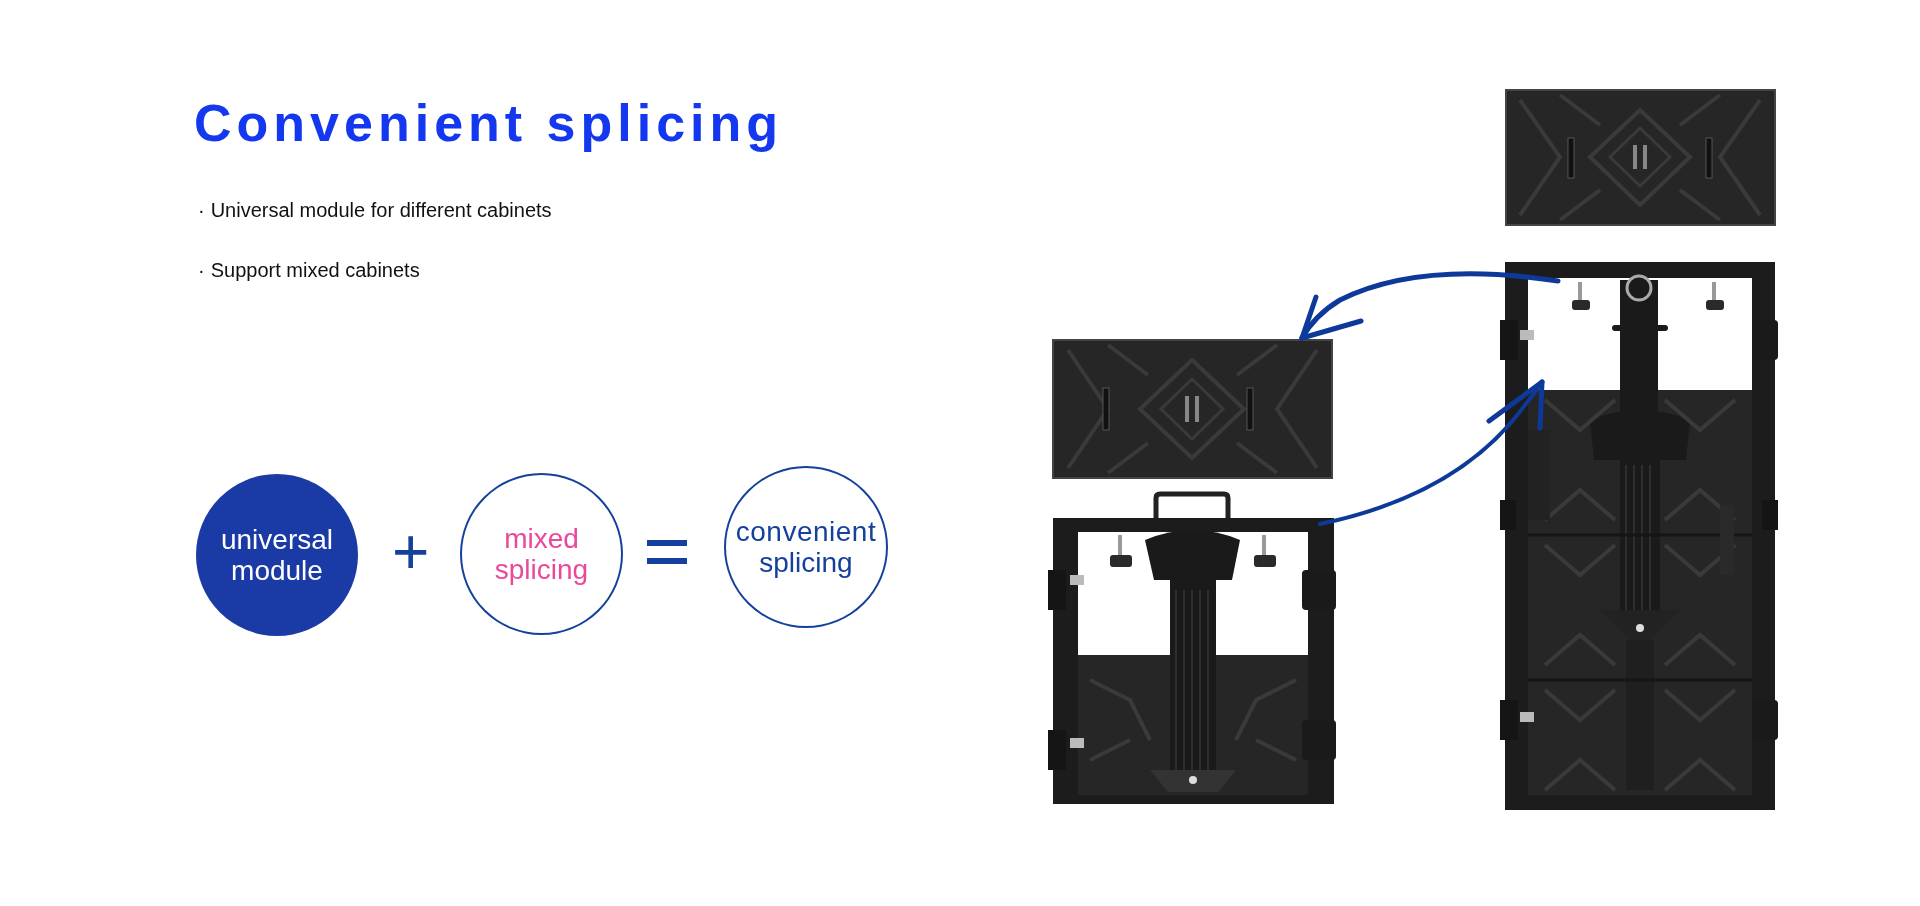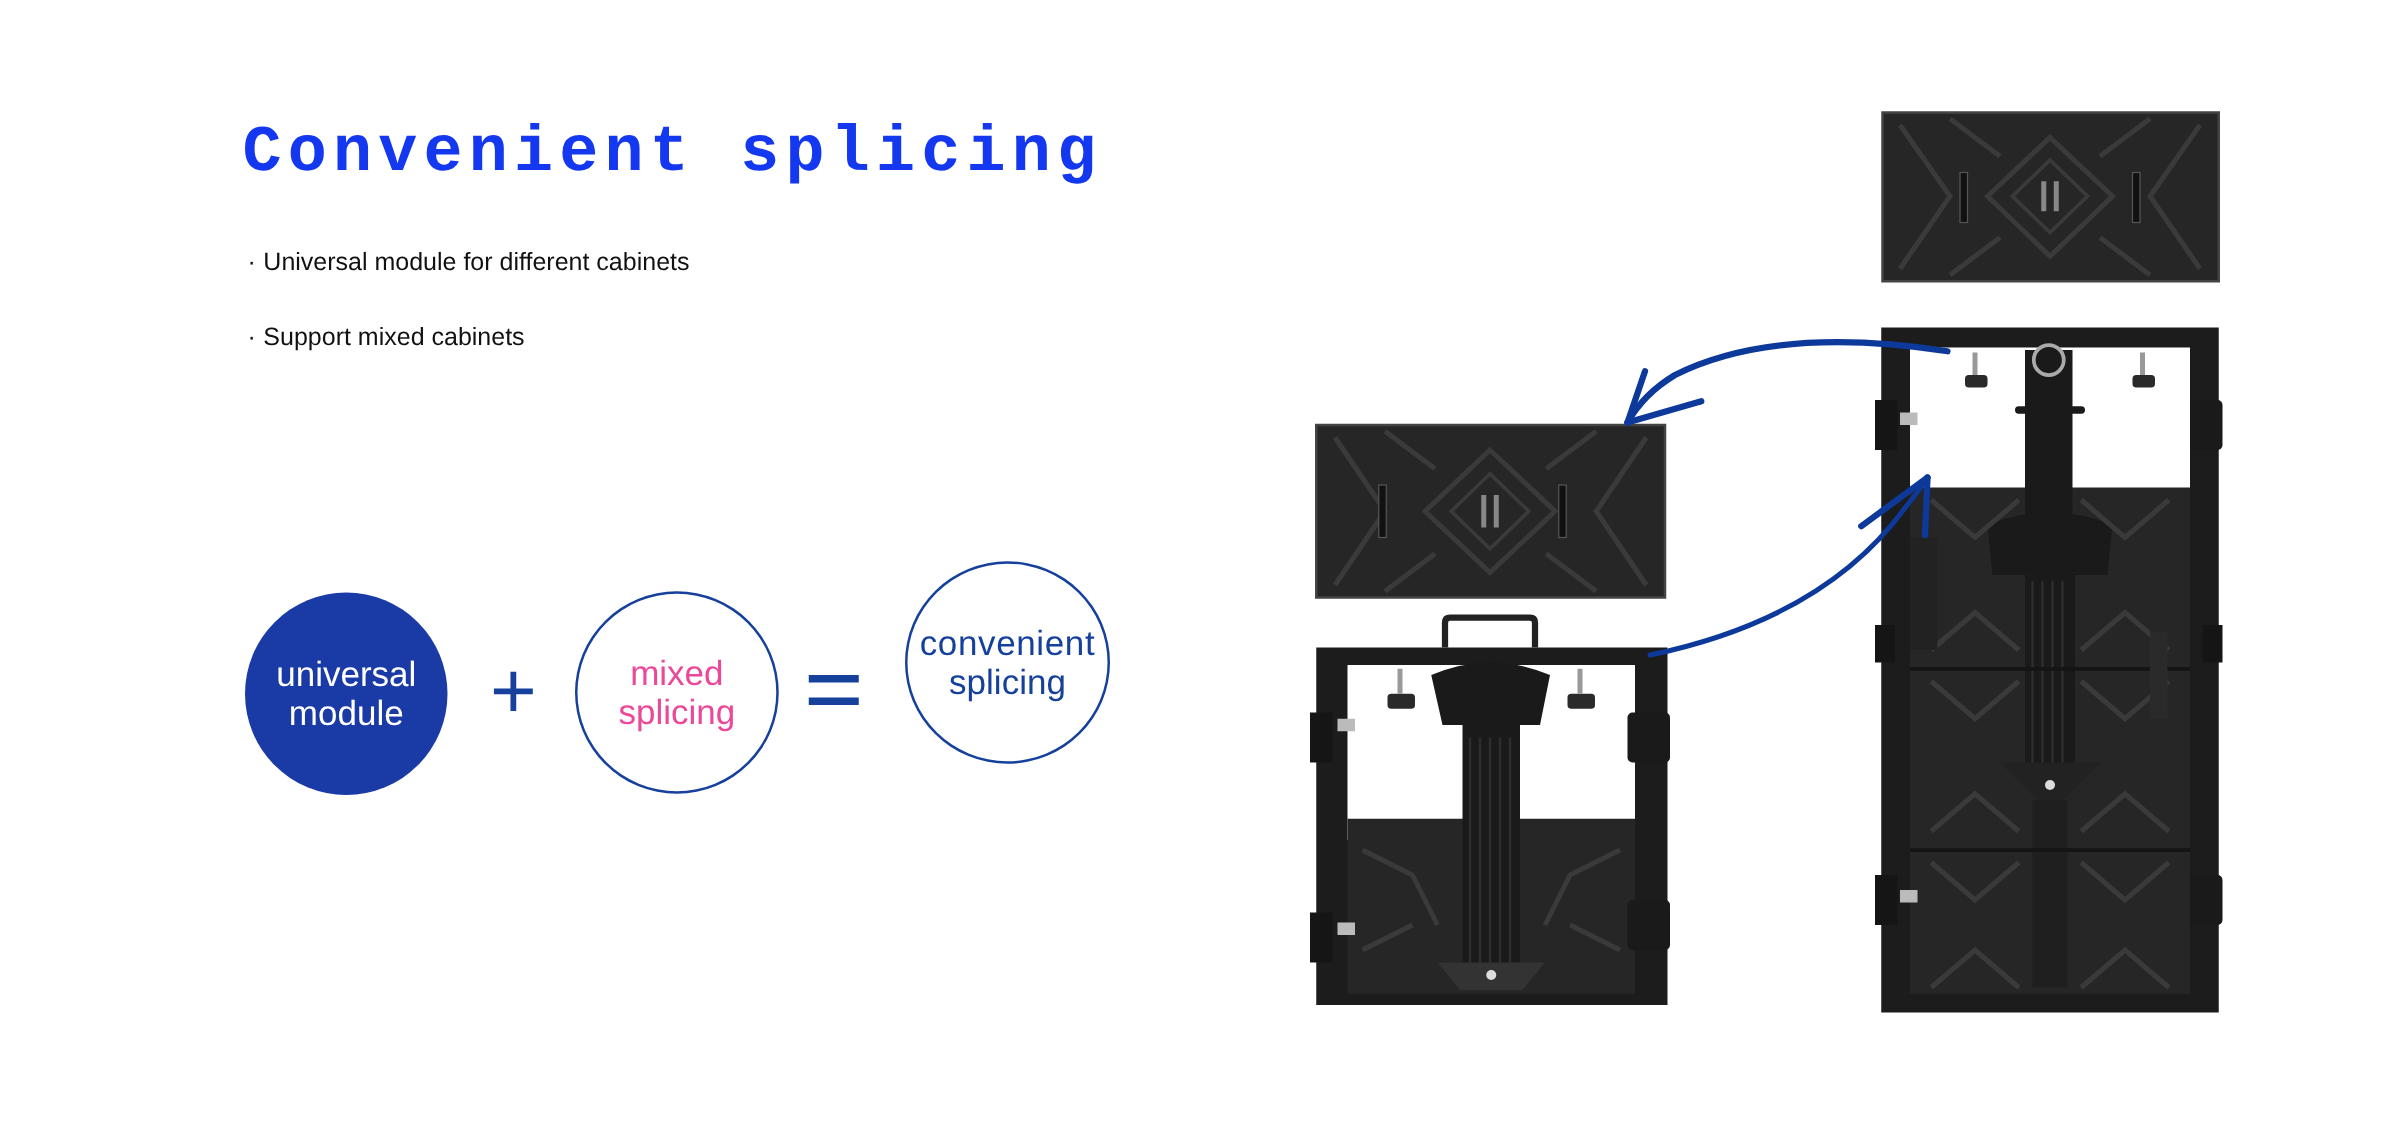--- a/index.html
+++ b/index.html
@@ -1,32 +1,32 @@
 <!DOCTYPE html>
 <html><head>
 <meta charset="utf-8">
 <style>
   html, body { margin:0; padding:0; }
   body { width:1920px; height:906px; background:#ffffff; position:relative; overflow:hidden;
          font-family:"Liberation Sans","DejaVu Sans",sans-serif; }
   .abs { position:absolute; }
 
   .title { left:194px; top:88px; font-size:52px; font-weight:bold; color:#1437f0;
-           letter-spacing:5px; line-height:70px; white-space:nowrap; font-family:Liberation Mono, monospace; }
+           letter-spacing:5px; line-height:70px; white-space:nowrap; font-family:Liberation Sans, sans-serif; }
   .bullet { left:198px; font-size:20px; color:#111111; line-height:40px; white-space:nowrap; }
   .bullet .dot { margin-right:6px; }
   .b1 { top:190px; }
   .b2 { top:250px; }
 
   .circle { width:160px; height:160px; border-radius:50%; box-sizing:border-box;
             display:flex; flex-direction:column; align-items:center; justify-content:center;
             font-size:28px; line-height:31px; text-align:center; }
   .c1 { left:196px; top:474px; background:#1a3aa6; color:#ffffff; width:162px; height:162px; }
   .c2 { left:460px; top:473px; border:2.5px solid #15409c; color:#ec4899; width:163px; height:162px; }
-  .c3 { left:724px; top:449px; border:2.5px solid #15409c; color:#15409c; width:164px; height:162px; letter-spacing:0px; }
+  .c3 { left:724px; top:466px; border:2.5px solid #15409c; color:#15409c; width:164px; height:162px; letter-spacing:0px; }
   .c3 span.l1 { letter-spacing:0.5px; }
 
   .op { color:#15409c; font-size:64px; font-weight:normal; line-height:64px; }
   .plus { left:392px; top:520px; }
   .eq-bar { background:#15409c; width:40px; height:6px; }
 </style>
 </head>
 <body>
 
 <div class="abs title">Convenient splicing</div>

